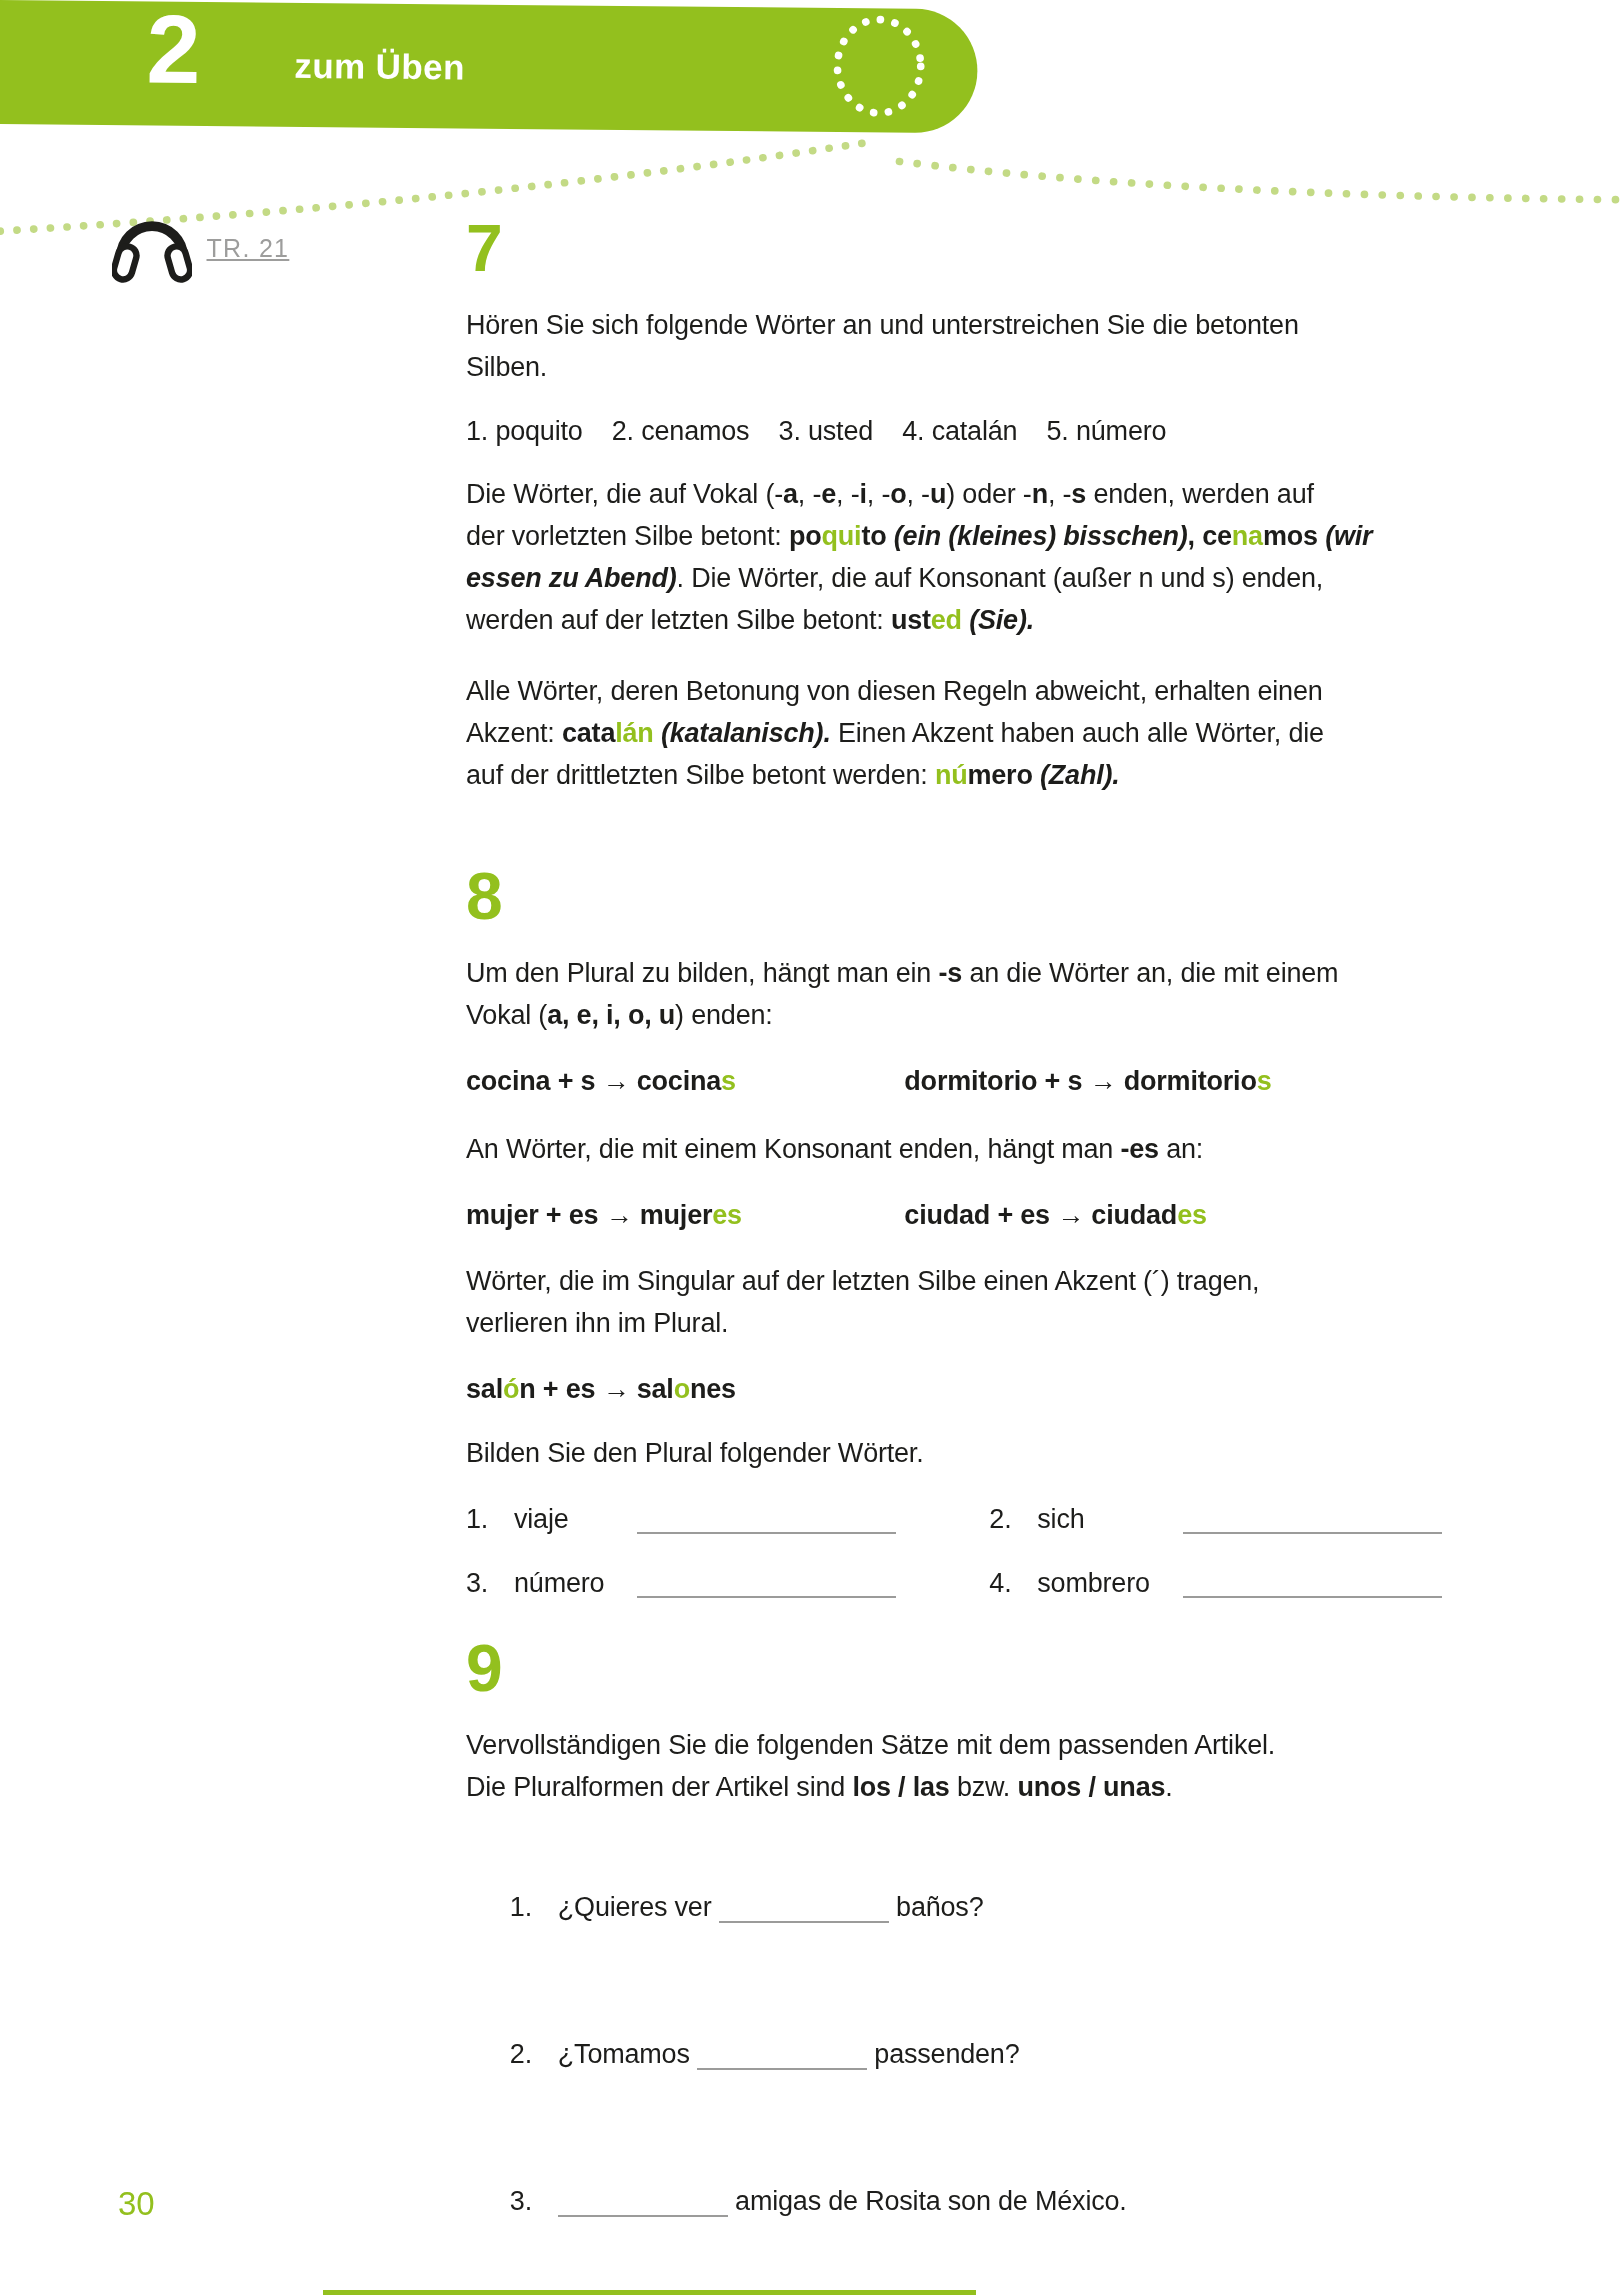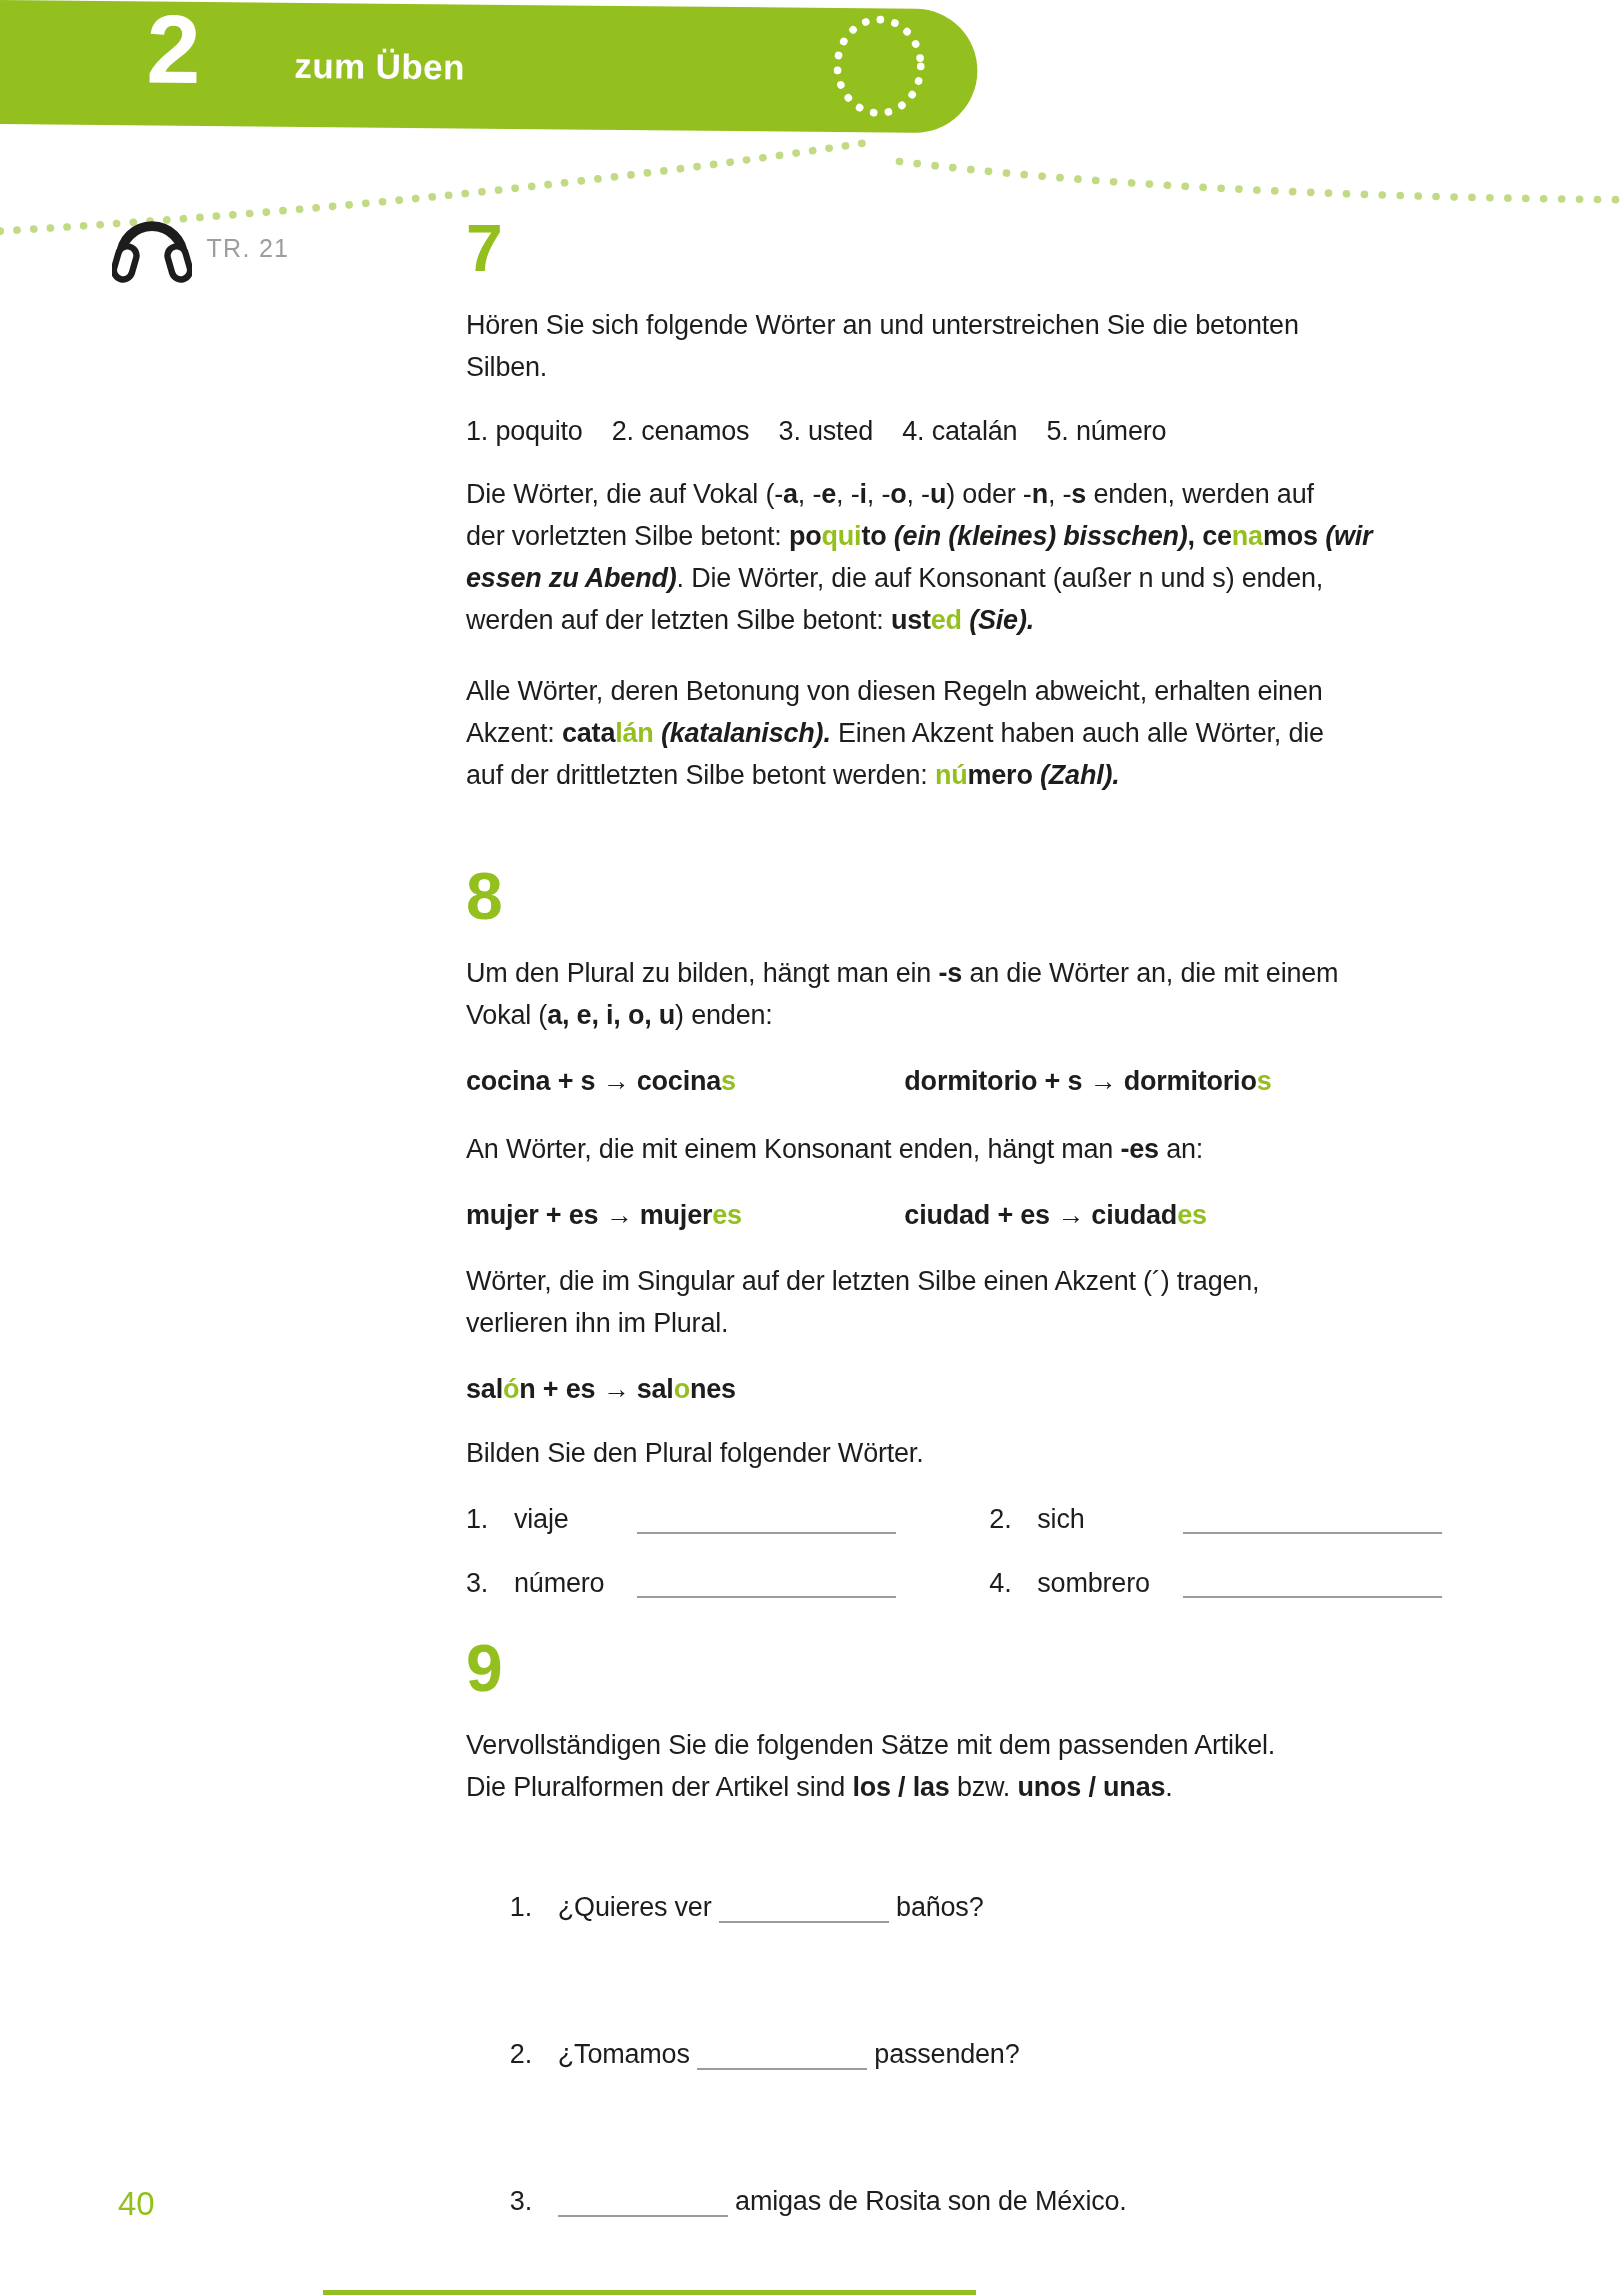--- a/index.html
+++ b/index.html
@@ -40,20 +40,21 @@
   .deco-svg{position:absolute;left:0;top:0;z-index:2;pointer-events:none;}
   
   .audio-badge{
     position:absolute;left:112px;top:206px;
     display:flex;align-items:center;gap:14.5px;z-index:3;
   }
   .audio-badge svg{display:block;}
   .audio-label{
     font-size:25px;color:var(--gray-label);letter-spacing:1.3px;
     padding-top:8.5px;
+    text-decoration:underline;
   }
   
   .content{
     position:absolute;left:466px;top:213px;width:1114px;
     font-size:27px;line-height:42px;letter-spacing:-0.2px;
   }
   .sec-num{
     font-size:66px;line-height:71px;font-weight:bold;color:var(--green);
   }
   .para{white-space:pre-wrap;}
@@ -172,16 +173,16 @@
     </div>
     <div class="item-row">
       <span class="item-num">3.</span><span class="para"><span class="blank" style="width: 170px;"></span><span> amigas de Rosita son de México.</span></span>
     </div>
     <div class="item-row mb30">
       
     </div>
 
   </main>
 
-  <div class="page-number">40</div>
+  <div class="page-number">30</div>
   <div class="footer-strip"></div>
 </div>
 
 
 </body></html>

